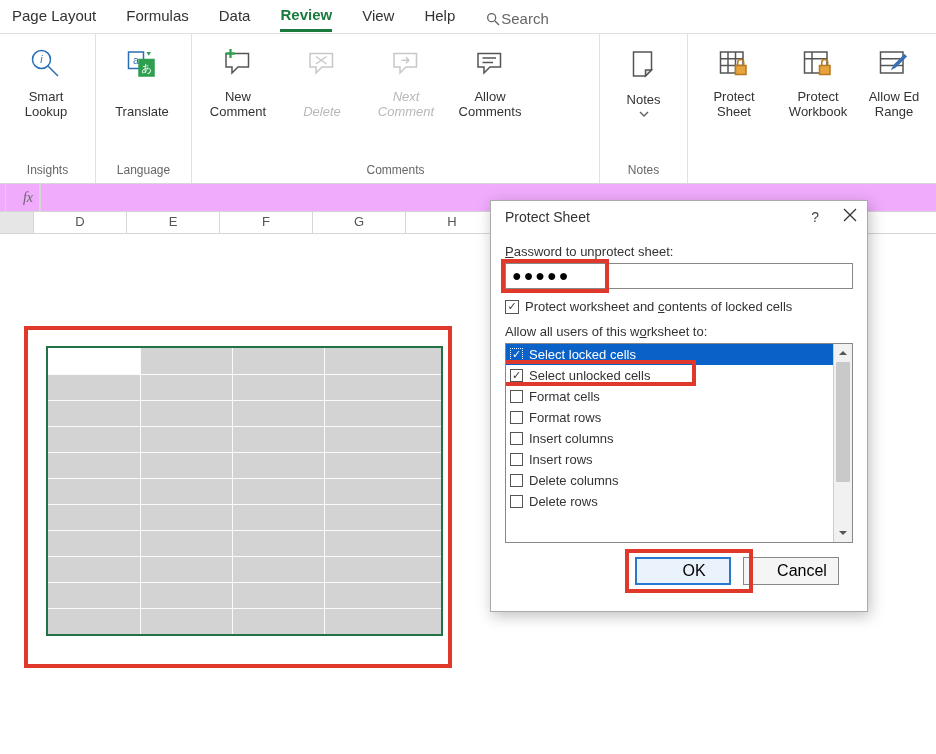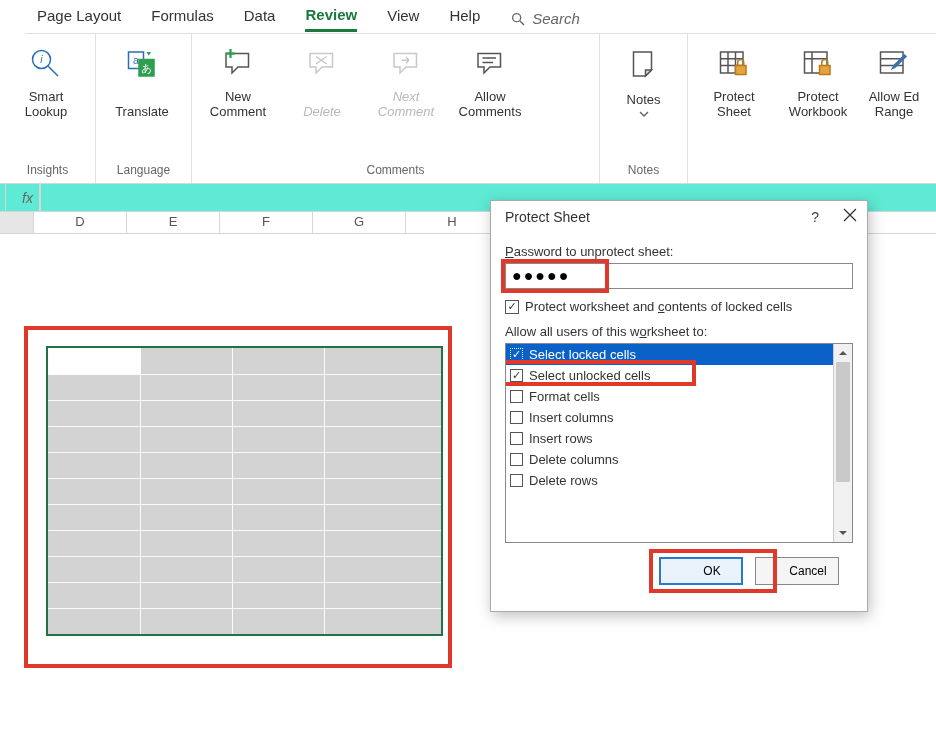--- a/index.html
+++ b/index.html
@@ -16,25 +16,24 @@
   }
   
   .tabs {
     display: flex;
     align-items: center;
     gap: 30px;
     padding: 4px 12px 0 12px;
     height: 34px;
     border-bottom: 1px solid #e0e0e0;
     font-size: 15px;
-    margin-left: 25px;
   }
   .tab { cursor: pointer; padding-bottom: 6px; }
   .tab.active { color:#1a7a3d; border-bottom: 3px solid #1a7a3d; font-weight:600;}
-  .search-wrap { display:flex; align-items:center; gap:6px; color:#666;font-style:italic;}
+  .search-wrap { display:flex; align-items:center; color:#666;}
   .search-wrap svg { width:16px; height:16px; stroke:#666; fill:none;}
   
   .ribbon {
     display:flex;
     height: 150px;
     border-bottom: 1px solid #d6d6d6;
     background:#fff;
   }
   .group {
     display:flex; flex-direction:column; justify-content:space-between;
@@ -50,21 +49,22 @@
     padding-top:4px;
   }
   .rbtn.disabled { color:#b8b8b8;font-style:italic; }
   .iconwrap { width:40px; height:40px; display:flex; align-items:center; justify-content:center;}
   .iconwrap svg { width:36px; height:36px; }
   .label-2line { min-height:32px; display:flex; flex-direction:column; justify-content:flex-end;}
   
   .fxbar {
     display:flex; align-items:flex-start;
     height:28px; border-bottom:1px solid #d6d6d6;
-    background:#5eead4;
+    background:#f0abfc;
+    font-family:Liberation Serif, serif;
   }
   .fxlabel { width:34px; text-align:right; padding-right:6px; font-style:italic; color:#666; border-right:1px solid #d6d6d6; height:100%; display:flex;align-items:center;justify-content:flex-end;}
   .fxbox { flex:1; border-left:1px solid #d6d6d6; height:100%; padding-left:6px;}
   
   .sheetwrap { position:relative; }
   .colhdrs { display:flex; height:22px; border-bottom:1px solid #d6d6d6;}
   .corner { width:34px; border-right:1px solid #d6d6d6; background:#e6e6e6;}
   .colhdr { width:93px; text-align:center; font-size:13px; color:#555; border-right:1px solid #d6d6d6; padding-top:2px;}
   .gridarea { position:relative; height:520px; }
   
@@ -116,21 +116,21 @@
     height:21px; padding-left:4px;
   }
   .li .chk { width:13px; height:13px;}
   .li.selected { background:#0a62c9; color:#fff;}
   .li.selected .chk { border:1px dotted #fff; background:#0a62c9;}
   .scrollbar { width:19px; background:#f1f1f1; border-left:1px solid #ccc; position:relative;}
   .sb-btn { height:18px; display:flex;align-items:center;justify-content:center;}
   .sb-btn svg{width:10px;height:10px;fill:#555;}
   .sb-thumb{position:absolute; left:2px; right:2px; top:18px; height:120px; background:#c9c9c9; border-radius:1px;}
   .dialog-buttons { display:flex; gap:12px; justify-content:flex-end; padding:14px 14px 14px 14px;}
-  .btn { width:84px; height:28px; border:1px solid #888; background:#f5f5f5; cursor:pointer; font-size:12px;padding-left:28px;}
+  .btn { width:96px; height:28px; border:1px solid #888; background:#f5f5f5; cursor:pointer; font-size:16px;padding-left:28px;}
   .btn.primary { border:2px solid #2878d0; background:#eaf2fb;}
   
   .annot-pw { left:-4px; top:-4px; width:108px; height:34px;}
   .annot-cb { position:absolute; border:4px solid #e0392b; left:-4px; top:16px; width:194px; height:26px; pointer-events:none;}
   .annot-ok { position:absolute; border:4px solid #e0392b; left:-10px; top:-8px; width:128px; height:44px; pointer-events:none;}
 </style>
 </head>
 <body>
 
 <div class="tabs">
@@ -393,20 +393,24 @@
           <div class="li">
             <span class="chk">✓</span>
             <span>Select unlocked cells</span>
           </div>
           <div class="li">
             <span class="chk"></span>
             <span>Format cells</span>
           </div>
           <div class="li">
             <span class="chk"></span>
+            <span>Format rows</span>
+          </div>
+          <div class="li">
+            <span class="chk"></span>
             <span>Insert columns</span>
           </div>
           <div class="li">
             <span class="chk"></span>
             <span>Insert rows</span>
           </div>
           <div class="li">
             <span class="chk"></span>
             <span>Delete columns</span>
           </div>

